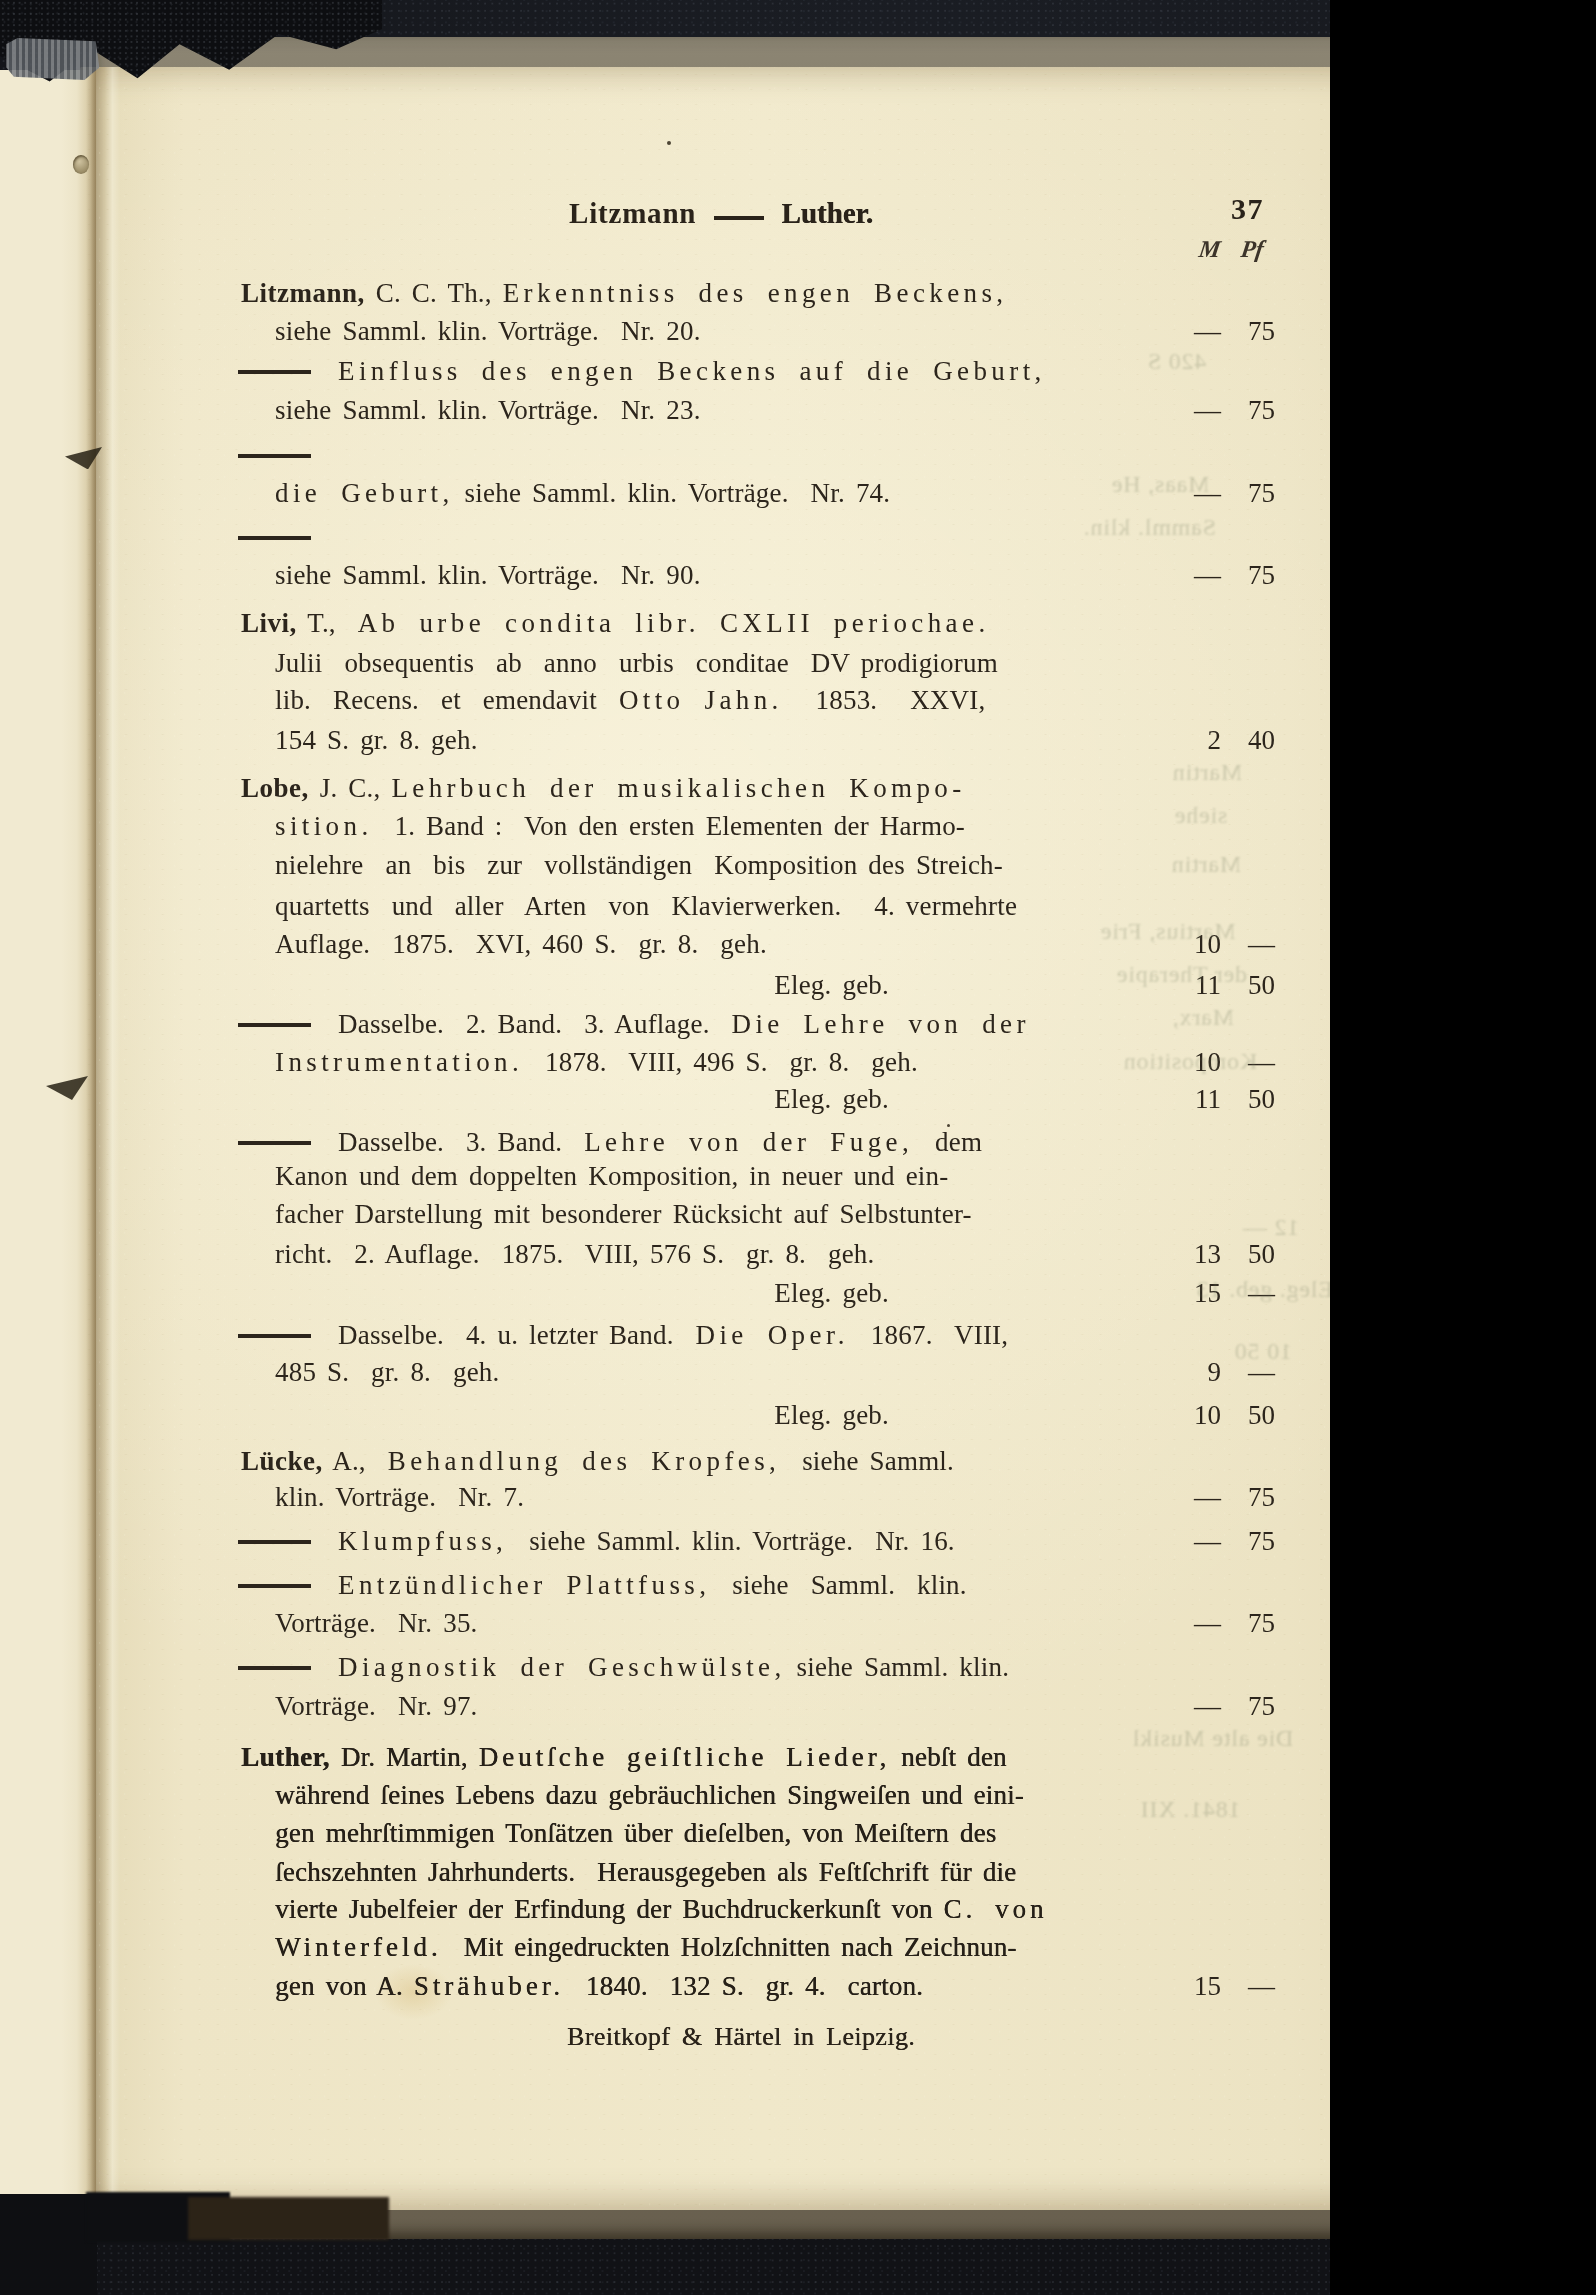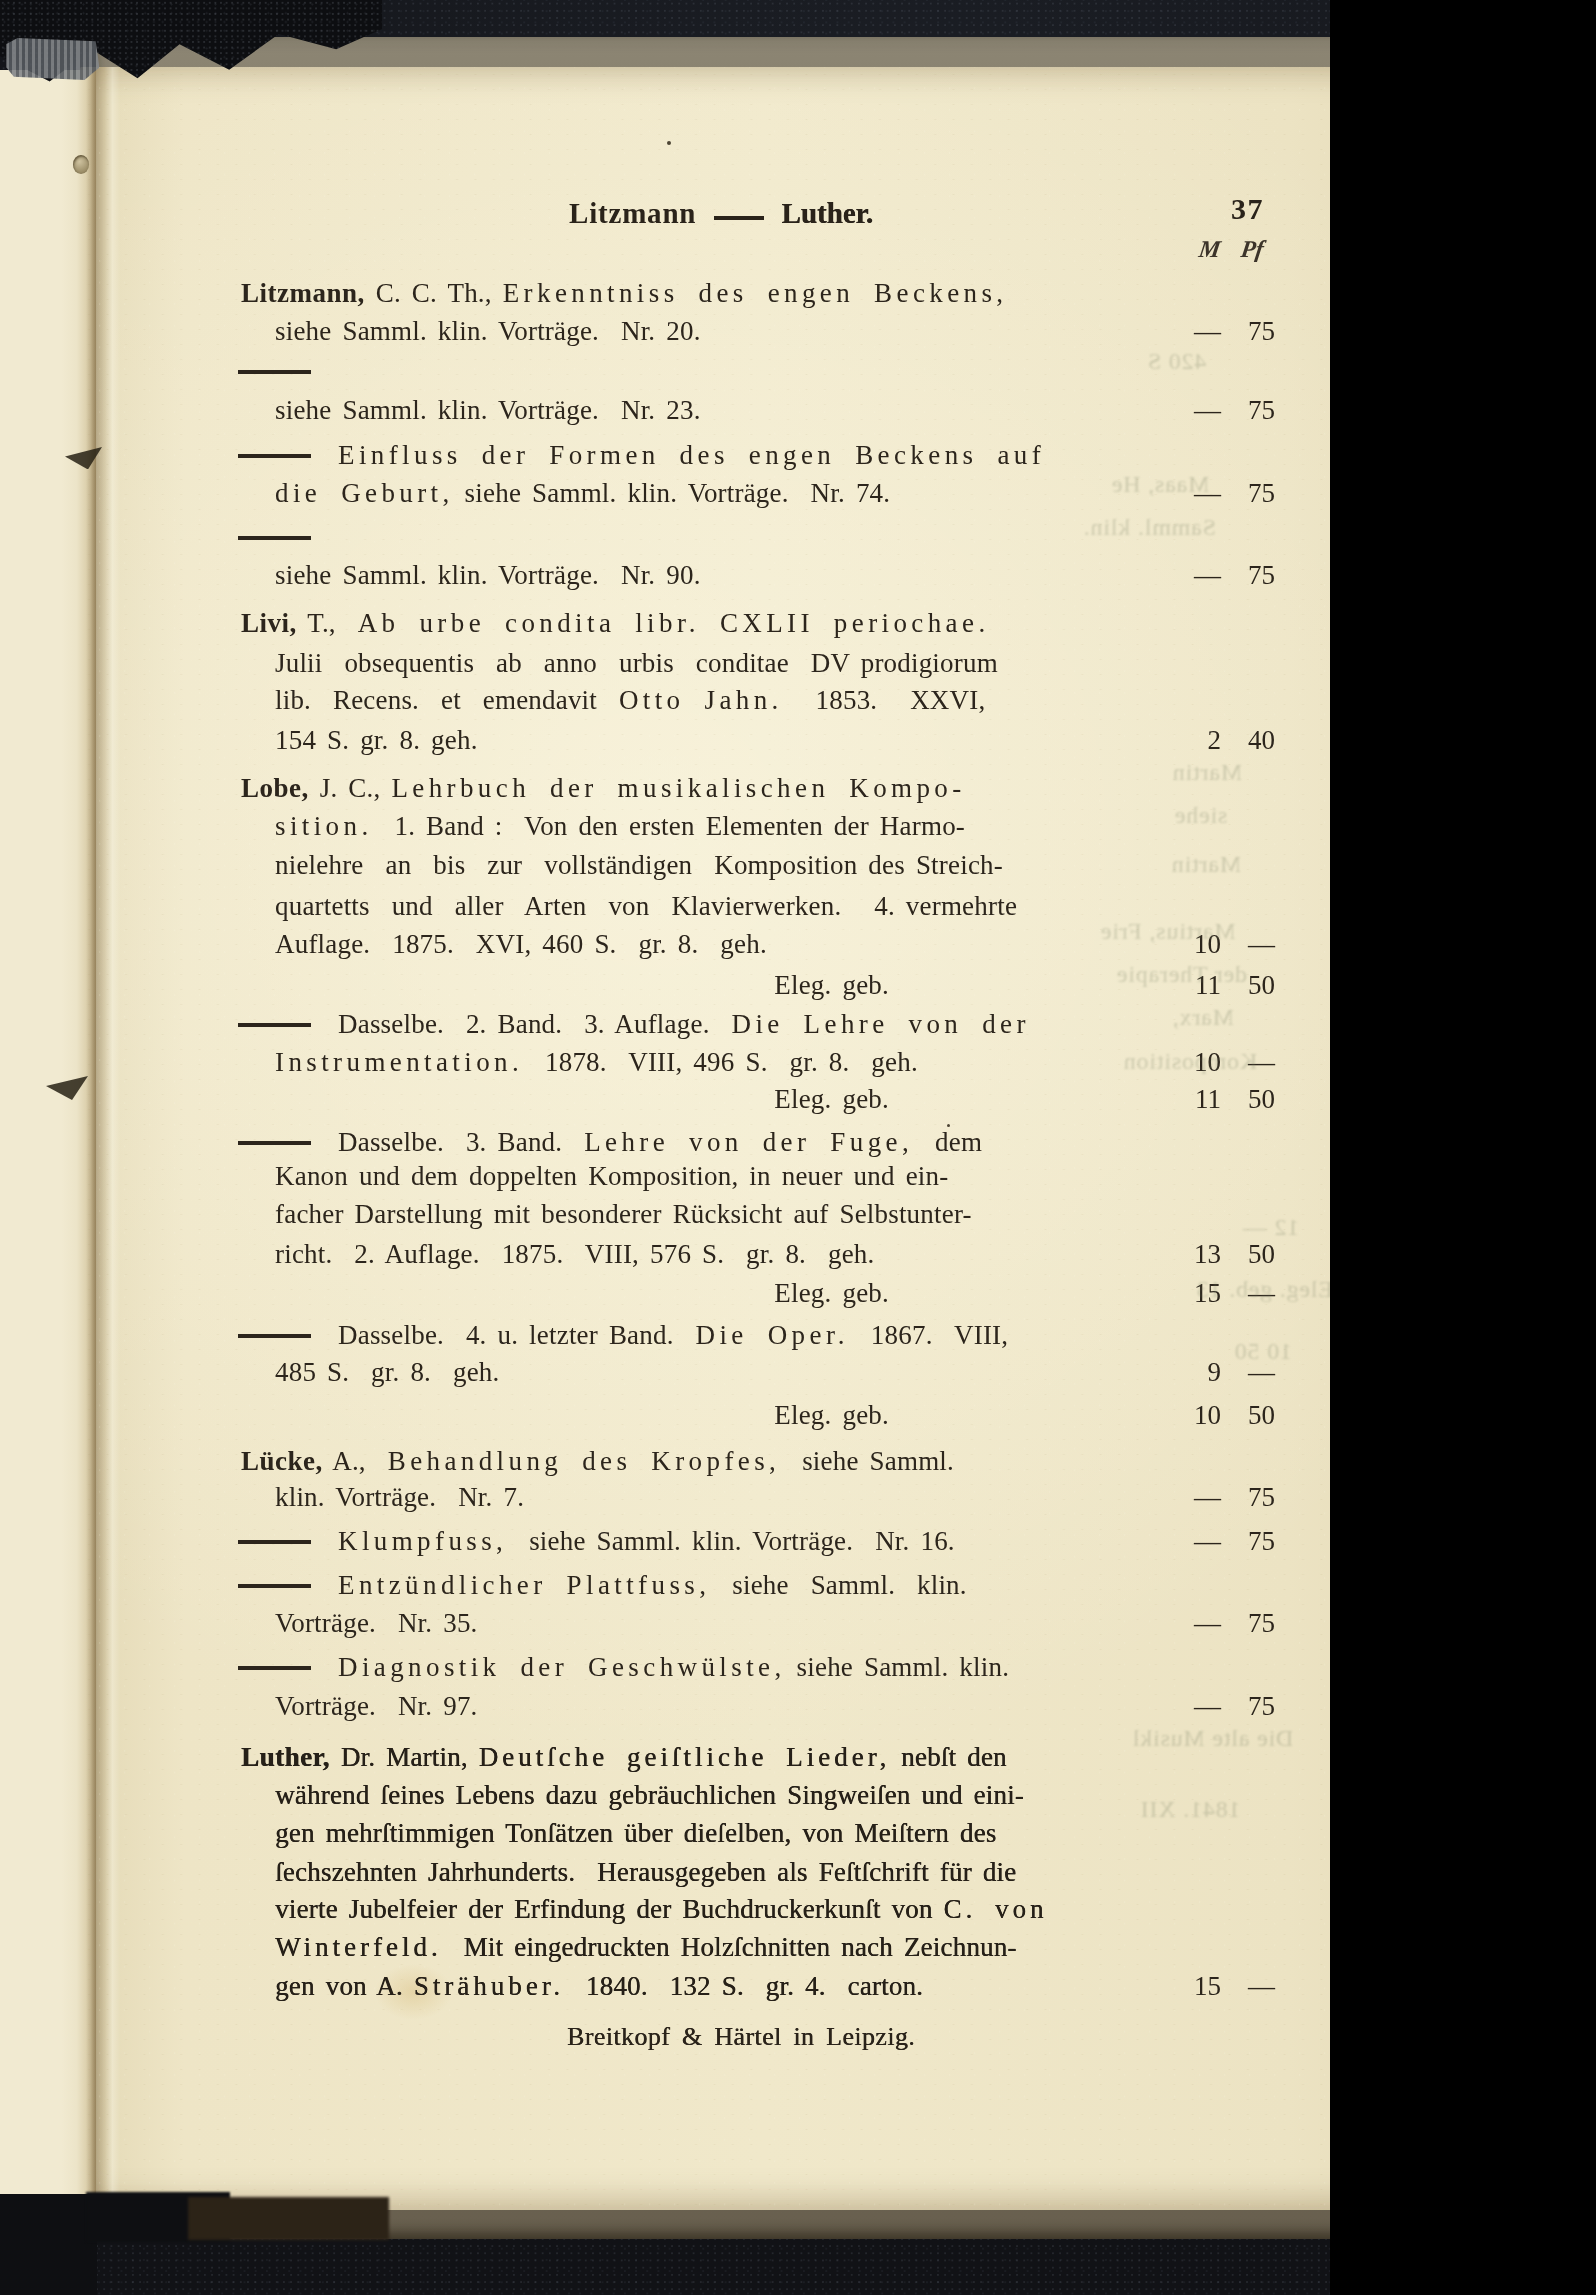--- a/index.html
+++ b/index.html
@@ -137,25 +137,25 @@
     </div>
     <div class="pgnum">37</div>
     <div class="cur" style="left:1199px;">M</div>
     <div class="cur" style="left:1241px;">Pf</div>
 
     <div id="lines">
         <div class="line" style="top: 277px; left: 241px;"><span class="b">Litzmann,</span><span class=""> C. C. Th., </span><span class="sp">Erkenntniss des engen Beckens,</span></div>
         <div class="line" style="top: 315px; left: 275px;"><span class="">siehe Samml. klin. Vorträge.  Nr. 20.</span></div>
         <div class="price pm" style="top: 315px;">—</div>
         <div class="price pp" style="top: 315px;">75</div>
-        <div class="line" style="top: 355px; left: 238px;"><span class="dash"></span></div>
+        <div class="line" style="top: 355px; left: 238px;"><span class="dash"></span><span class="sp">Einfluss des engen Beckens auf die Geburt,</span></div>
         <div class="line" style="top: 394px; left: 275px;"><span class="">siehe Samml. klin. Vorträge.  Nr. 23.</span></div>
         <div class="price pm" style="top: 394px;">—</div>
         <div class="price pp" style="top: 394px;">75</div>
-        <div class="line" style="top: 439px; left: 238px;"><span class="dash"></span><span class="sp">Einfluss der Formen des engen Beckens auf</span></div>
+        <div class="line" style="top: 439px; left: 238px;"><span class="dash"></span></div>
         <div class="line" style="top: 477px; left: 275px;"><span class="sp">die Geburt,</span><span class=""> siehe Samml. klin. Vorträge.  Nr. 74.</span></div>
         <div class="price pm" style="top: 477px;">—</div>
         <div class="price pp" style="top: 477px;">75</div>
         <div class="line" style="top: 521px; left: 238px;"><span class="dash"></span></div>
         <div class="line" style="top: 559px; left: 275px;"><span class="">siehe Samml. klin. Vorträge.  Nr. 90.</span></div>
         <div class="price pm" style="top: 559px;">—</div>
         <div class="price pp" style="top: 559px;">75</div>
         <div class="line" style="top: 607px; left: 241px;"><span class="b">Livi,</span><span class=""> T.,  </span><span class="sp">Ab urbe condita libr. CXLII periochae.</span></div>
         <div class="line" style="top: 647px; left: 275px;"><span class="">Julii  obsequentis  ab  anno  urbis  conditae  DV prodigiorum</span></div>
         <div class="line" style="top: 684px; left: 275px;"><span class="">lib.  Recens.  et  emendavit  </span><span class="sp">Otto Jahn.</span><span class="">   1853.   XXVI,</span></div>

